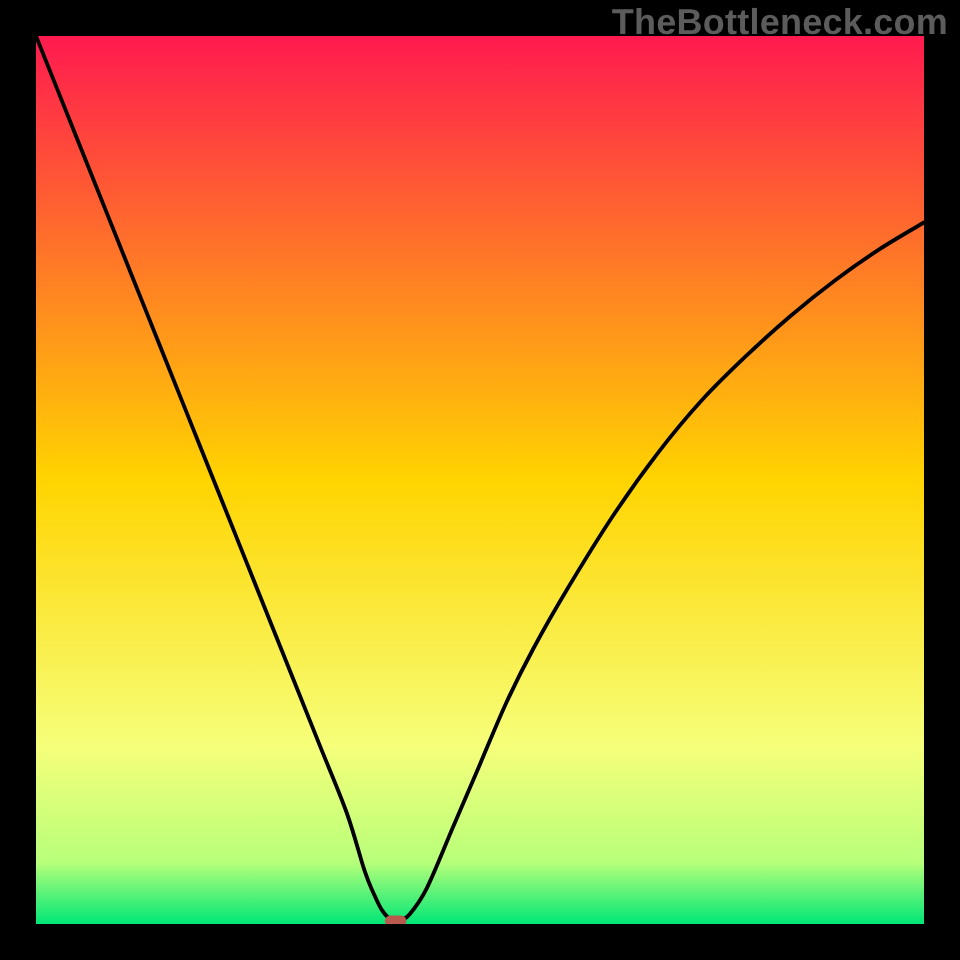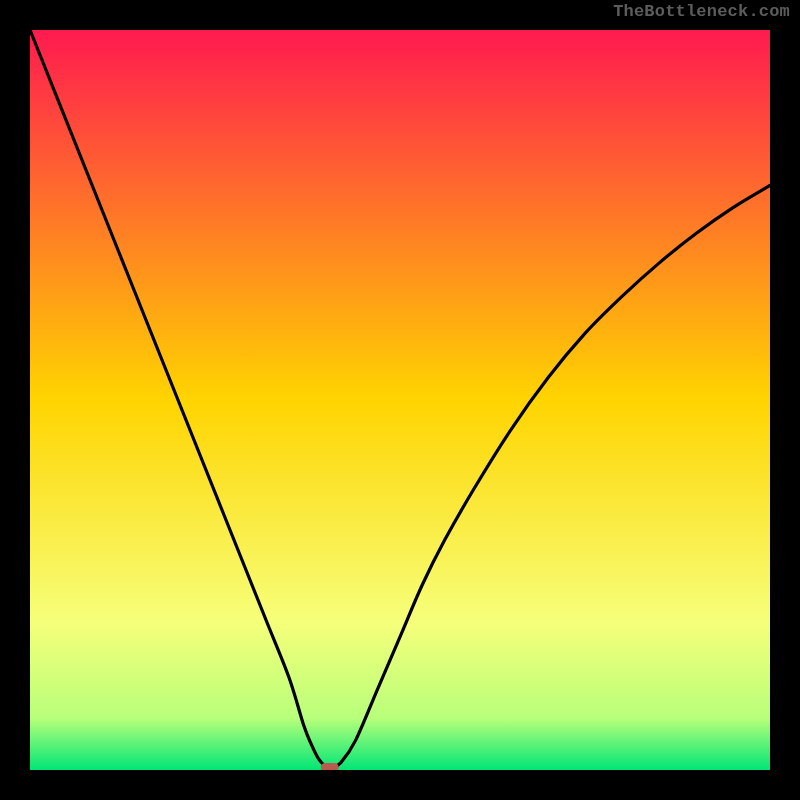--- a/index.html
+++ b/index.html
@@ -18,22 +18,22 @@
   }
   svg {
     position: absolute;
     top: 0;
     left: 0;
   }
   .watermark {
     position: absolute;
     top: 2px;
     right: 10px;
-    font-family: Liberation Mono, monospace;
-    font-size: 17px;
+    font-family: Liberation Sans, sans-serif;
+    font-size: 30px;
     font-weight: 600;
     color: #5c5c5c;
     letter-spacing: 0.2px;
   }
 </style>
 </head>
 <body>
 <div class="frame">
 
 <svg width="800" height="800" viewBox="0 0 800 800">

